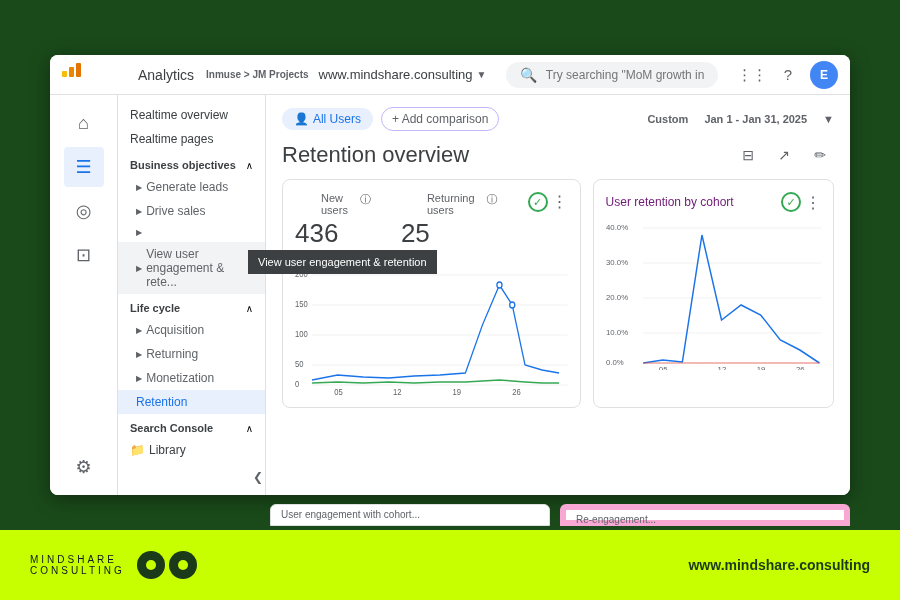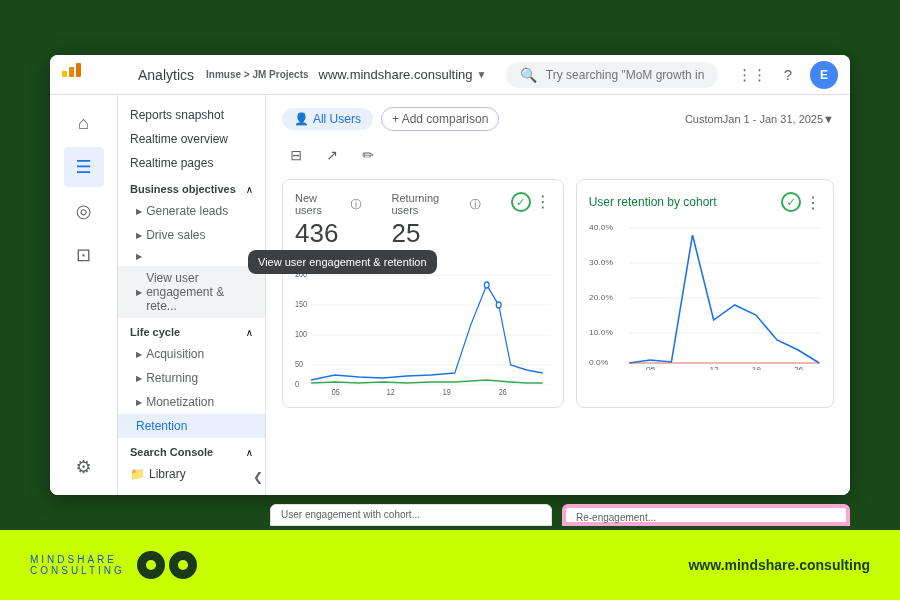--- a/index.html
+++ b/index.html
@@ -26,21 +26,21 @@
       padding: 0 30px;
     }
     .logo-area {
       display: flex;
       align-items: center;
       gap: 12px;
     }
     .logo-text {
       font-size: 18px;
       font-weight: 900;
-      color: #1d4ed8;
+      color: #0f172a;
       letter-spacing: -0.5px;
       line-height: 1.1;
     }
     .logo-text span {
       display: block;
       font-size: 10px;
       font-weight: 400;
       letter-spacing: 3px;
       text-transform: uppercase;
     }
@@ -294,21 +294,22 @@
       cursor: pointer;
       display: flex;
       align-items: center;
       gap: 4px;
     }
     .date-range {
       font-size: 11px;
       color: #5f6368;
       display: flex;
       align-items: center;
-      gap: 0;
+      gap: 16px;
+      font-weight: bold;
     }
     .date-range-label { color: #5f6368; font-size: 11px; }
 
     
     .page-title-area {
       display: flex;
       align-items: center;
       justify-content: space-between;
       margin-bottom: 10px;
     }
@@ -345,23 +346,24 @@
     .metric-row {
       display: flex;
       gap: 30px;
       margin-bottom: 12px;
     }
     .metric-item { position: relative; }
     .metric-label {
       font-size: 11px;
       color: #5f6368;
       display: flex;
-      align-items: center;
+      align-items: flex-start;
       gap: 12px;
       margin-bottom: 2px;
+      margin-left: 26px;
     }
     .metric-value {
       font-size: 26px;
       font-weight: 400;
       color: #3c4043;
     }
     .metric-underline-blue {
       height: 2px;
       width: 60px;
       background: #1a73e8;
@@ -390,38 +392,38 @@
 
     
     .cohort-header {
       display: flex;
       align-items: center;
       justify-content: space-between;
       margin-bottom: 8px;
     }
     .cohort-title {
       font-size: 12px;
-      color: #15803d;
+      color: #701a75;
     }
     .cohort-status {
       display: flex;
       align-items: center;
       gap: 4px;
     }
 
     
     .tooltip-popup {
       position: absolute;
       top: 250px;
       left: 248px;
       background: #3c4043;
       color: white;
       font-size: 11px;
       padding: 6px 10px;
-      border-radius: 8px;
+      border-radius: 0;
       pointer-events: none;
       z-index: 10;
       white-space: nowrap;
     }
 
     
     .collapse-btn {
       position: absolute;
       bottom: 8px;
       left: 200px;
@@ -472,21 +474,20 @@
     <div class="sidebar">
       <div class="sidebar-icon">⌂</div>
       <div class="sidebar-icon active">☰</div>
       <div class="sidebar-icon">◎</div>
       <div class="sidebar-icon">⊡</div>
       <div class="sidebar-spacer"></div>
       <div class="sidebar-bottom-icon">⚙</div>
     </div>
 
     <div class="nav-panel">
-      <div class="nav-item-plain">Reports snapshot</div>
       <div class="nav-item-plain">Realtime overview</div>
       <div class="nav-item-plain">Realtime pages</div>
 
       <div class="nav-section-header">
         <span class="nav-section-title">Business objectives</span>
         <span class="chevron-icon">∧</span>
       </div>
       <div class="nav-item">
         <span class="nav-arrow">▶</span>
         <span>Generate leads</span>
@@ -546,20 +547,21 @@
           </button>
         </div>
         <div class="date-range">
           <span class="date-range-label">Custom</span>
           <span>Jan 1 - Jan 31, 2025</span>
           <span>▼</span>
         </div>
       </div>
 
       <div class="page-title-area">
+        <h1 class="page-title">Retention overview</h1>
         <div class="title-actions">
           <div class="title-action-btn">⊟</div>
           <div class="title-action-btn">↗</div>
           <div class="title-action-btn">✏</div>
         </div>
       </div>
 
       <div class="charts-row">
 
         <div class="chart-card chart-card-wide">
@@ -660,21 +662,21 @@
 
 </div>
 
 <div class="tooltip-popup">
   <span>View user engagement &amp;
 retention</span>
 </div>
 
 <div style="position:absolute;bottom:74px;left:270px;right:50px;height:22px;display:flex;gap:10px;">
   <div style="flex:1;background:#fff;border:1px solid #e0e0e0;border-radius:6px 6px 0 0;padding:4px 10px;font-size:10px;color:#5f6368;">User engagement with cohort...</div>
-  <div style="flex:1;background:#fff;border:4px solid #f9a8d4;border-radius:6px 6px 0 0;padding:4px 10px;font-size:10px;color:#5f6368;">Re-engagement...</div>
+  <div style="flex:1;background:#fff;border:6px solid #f9a8d4;border-radius:6px 6px 0 0;padding:4px 10px;font-size:10px;color:#5f6368;">Re-engagement...</div>
 </div>
 
 <div class="bottom-bar">
   <div class="logo-area">
     <div>
       <div class="logo-text">
         <span>mindshare</span>
         <span>consulting</span>
       </div>
     </div>

